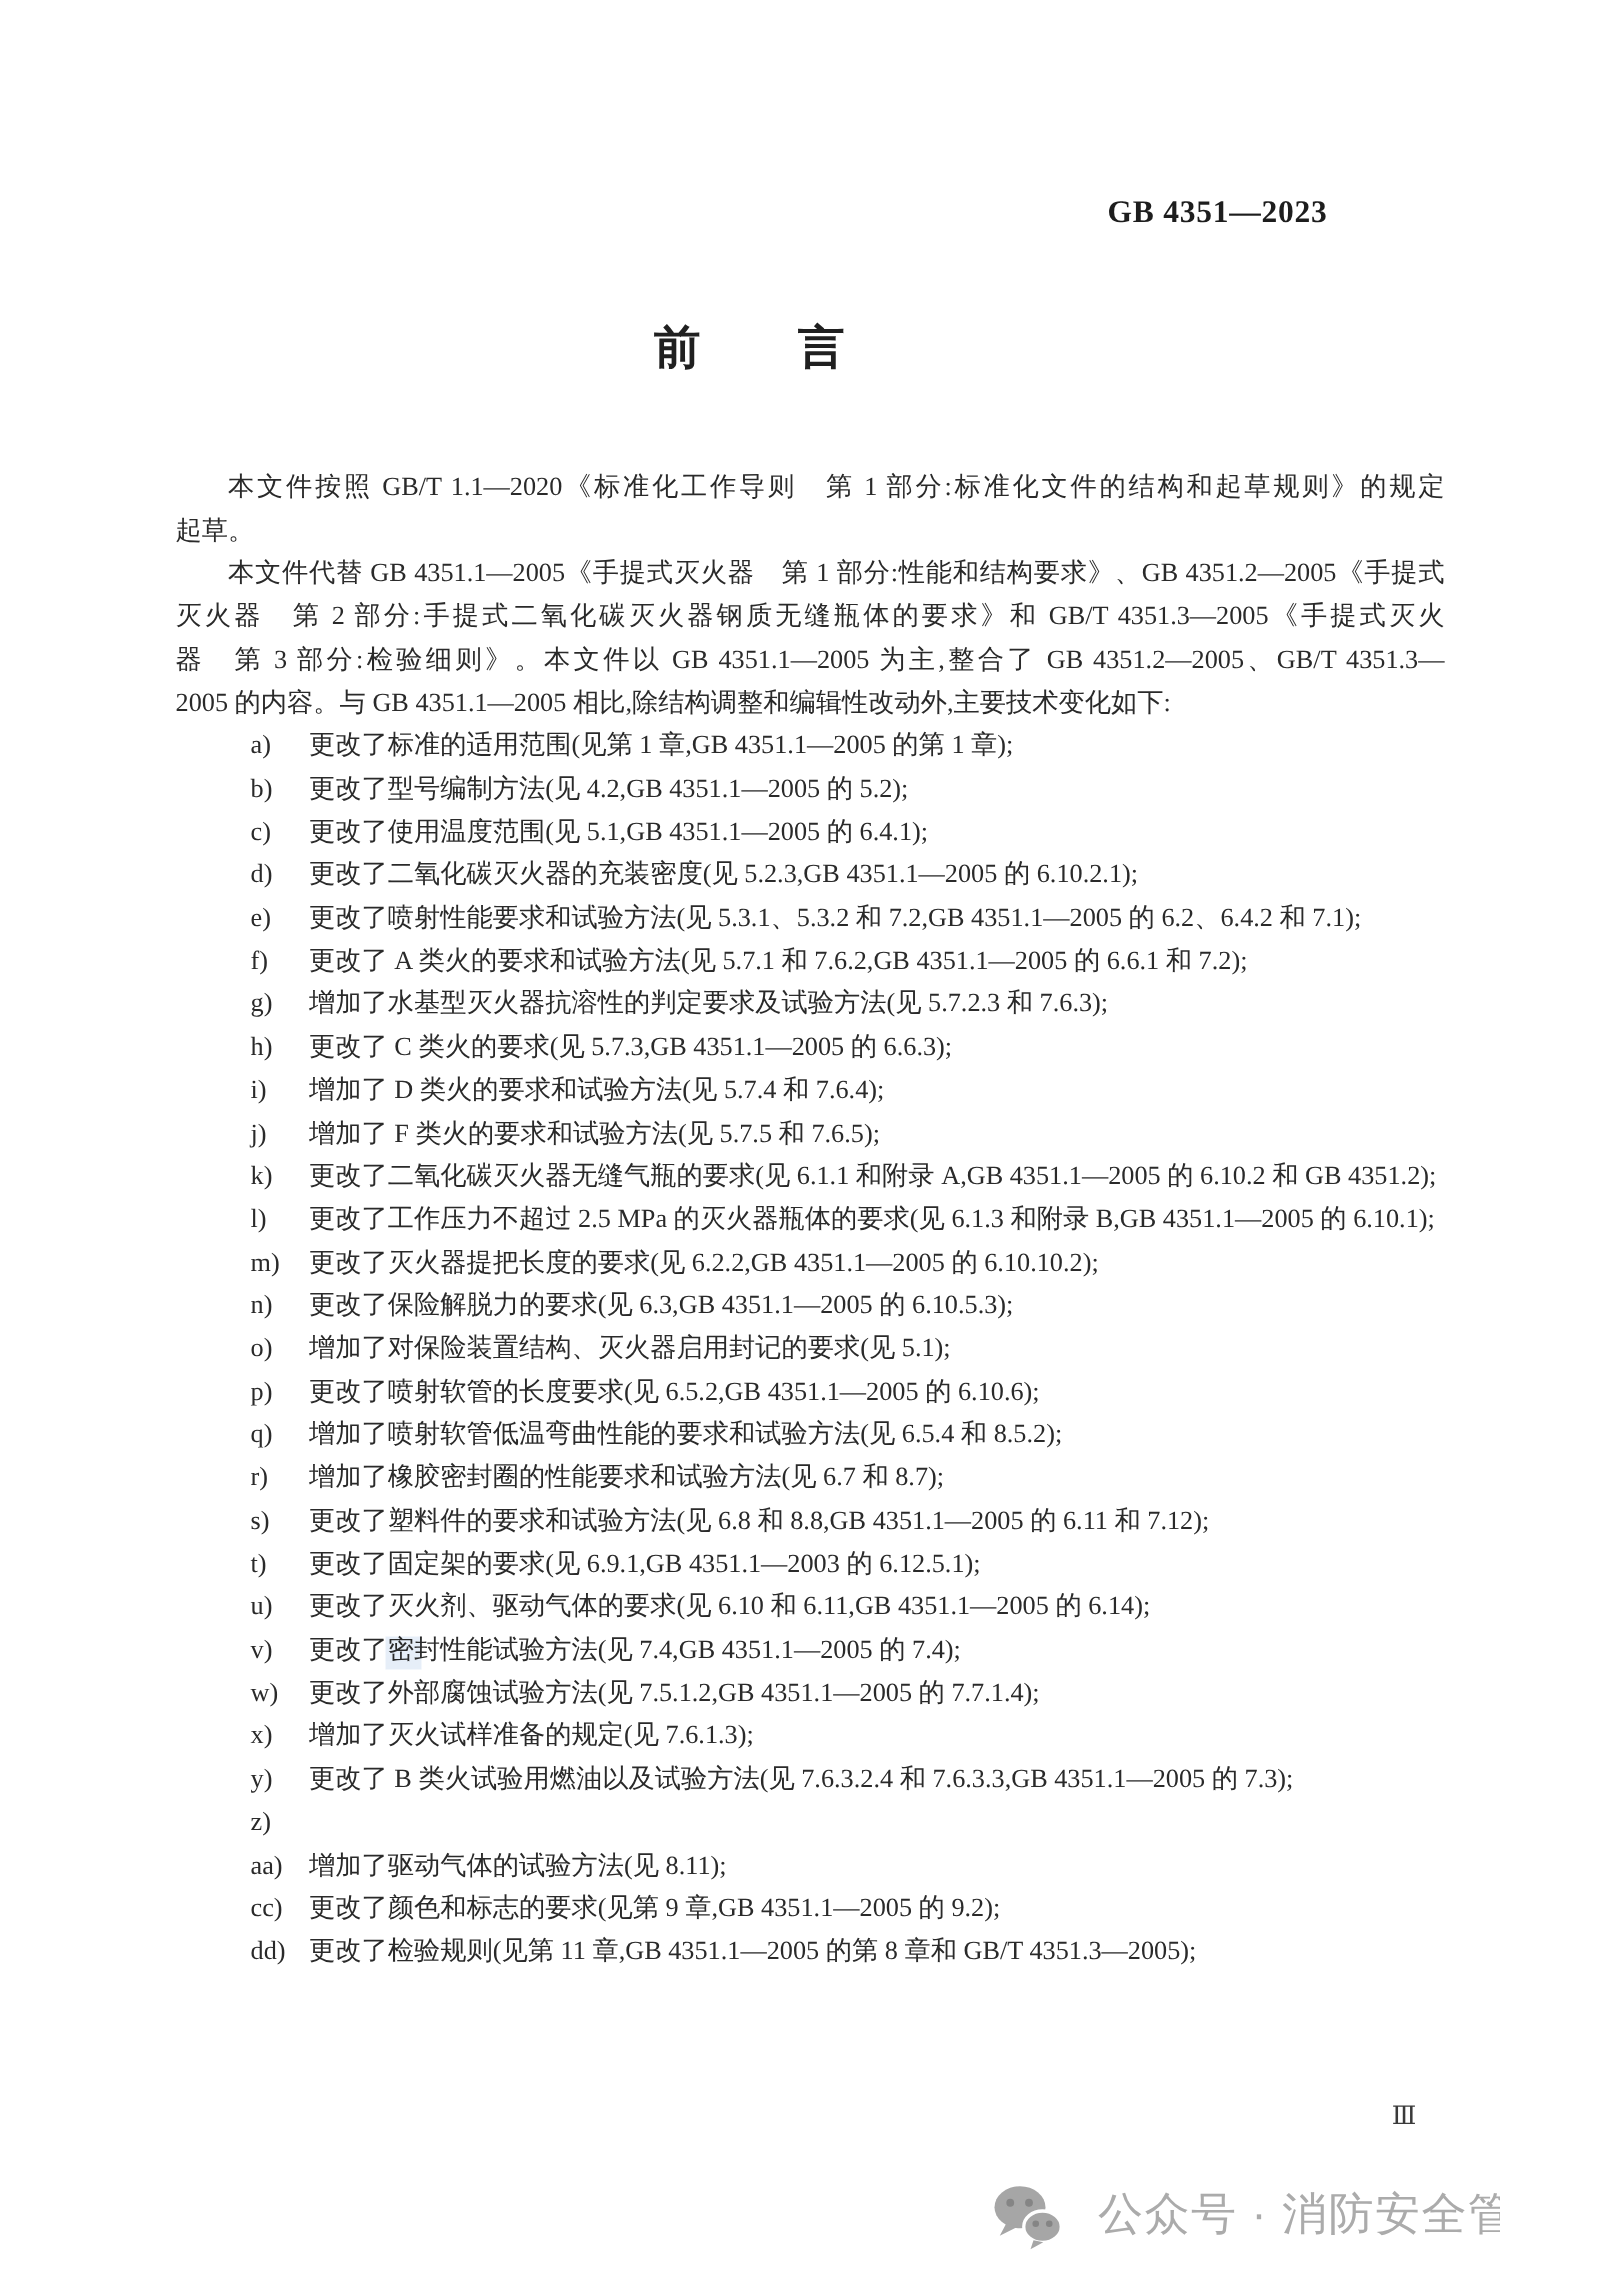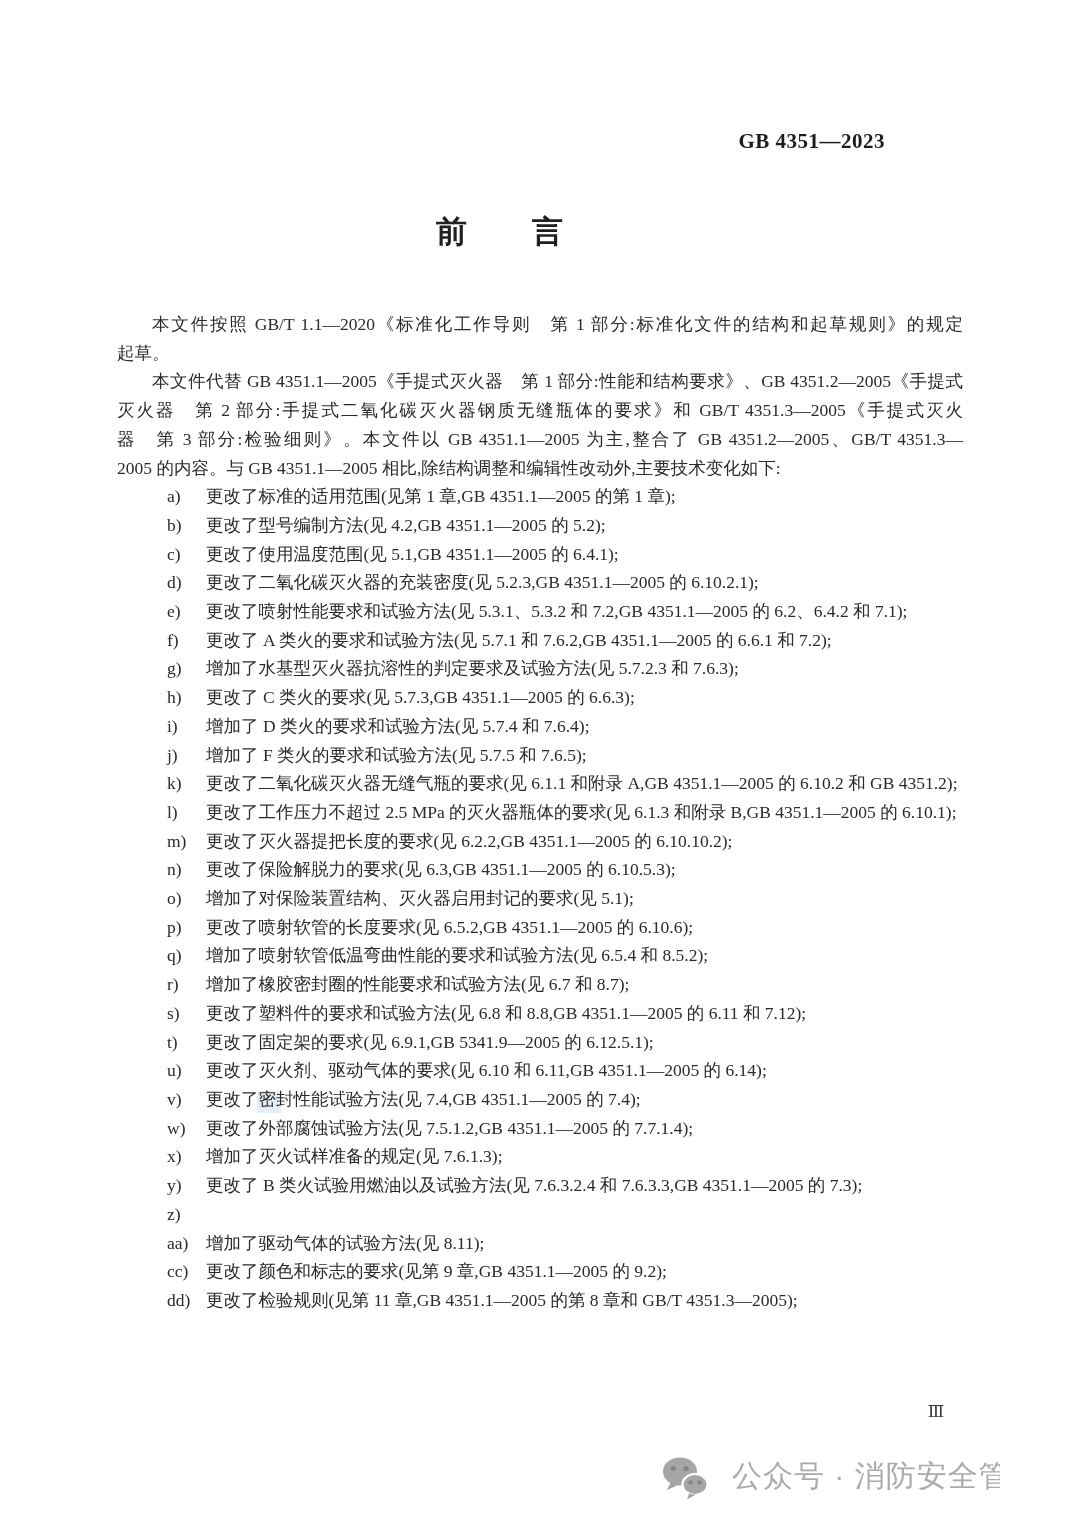--- a/index.html
+++ b/index.html
@@ -175,21 +175,21 @@
           <span class="item-text">增加了橡胶密封圈的性能要求和试验方法(见 6.7 和 8.7);</span>
         </div>
 
         <div class="item">
           <span class="item-label">s)</span>
           <span class="item-text">更改了塑料件的要求和试验方法(见 6.8 和 8.8,GB 4351.1—2005 的 6.11 和 7.12);</span>
         </div>
 
         <div class="item">
           <span class="item-label">t)</span>
-          <span class="item-text">更改了固定架的要求(见 6.9.1,GB 5341.9—2005 的 6.12.5.1);</span>
+          <span class="item-text">更改了固定架的要求(见 6.9.1,GB 4351.1—2003 的 6.12.5.1);</span>
         </div>
 
         <div class="item">
           <span class="item-label">u)</span>
           <span class="item-text">更改了灭火剂、驱动气体的要求(见 6.10 和 6.11,GB 4351.1—2005 的 6.14);</span>
         </div>
 
         <div class="item">
           <span class="item-label">v)</span>
           <span class="item-text">更改了密封性能试验方法(见 7.4,GB 4351.1—2005 的 7.4);</span>

